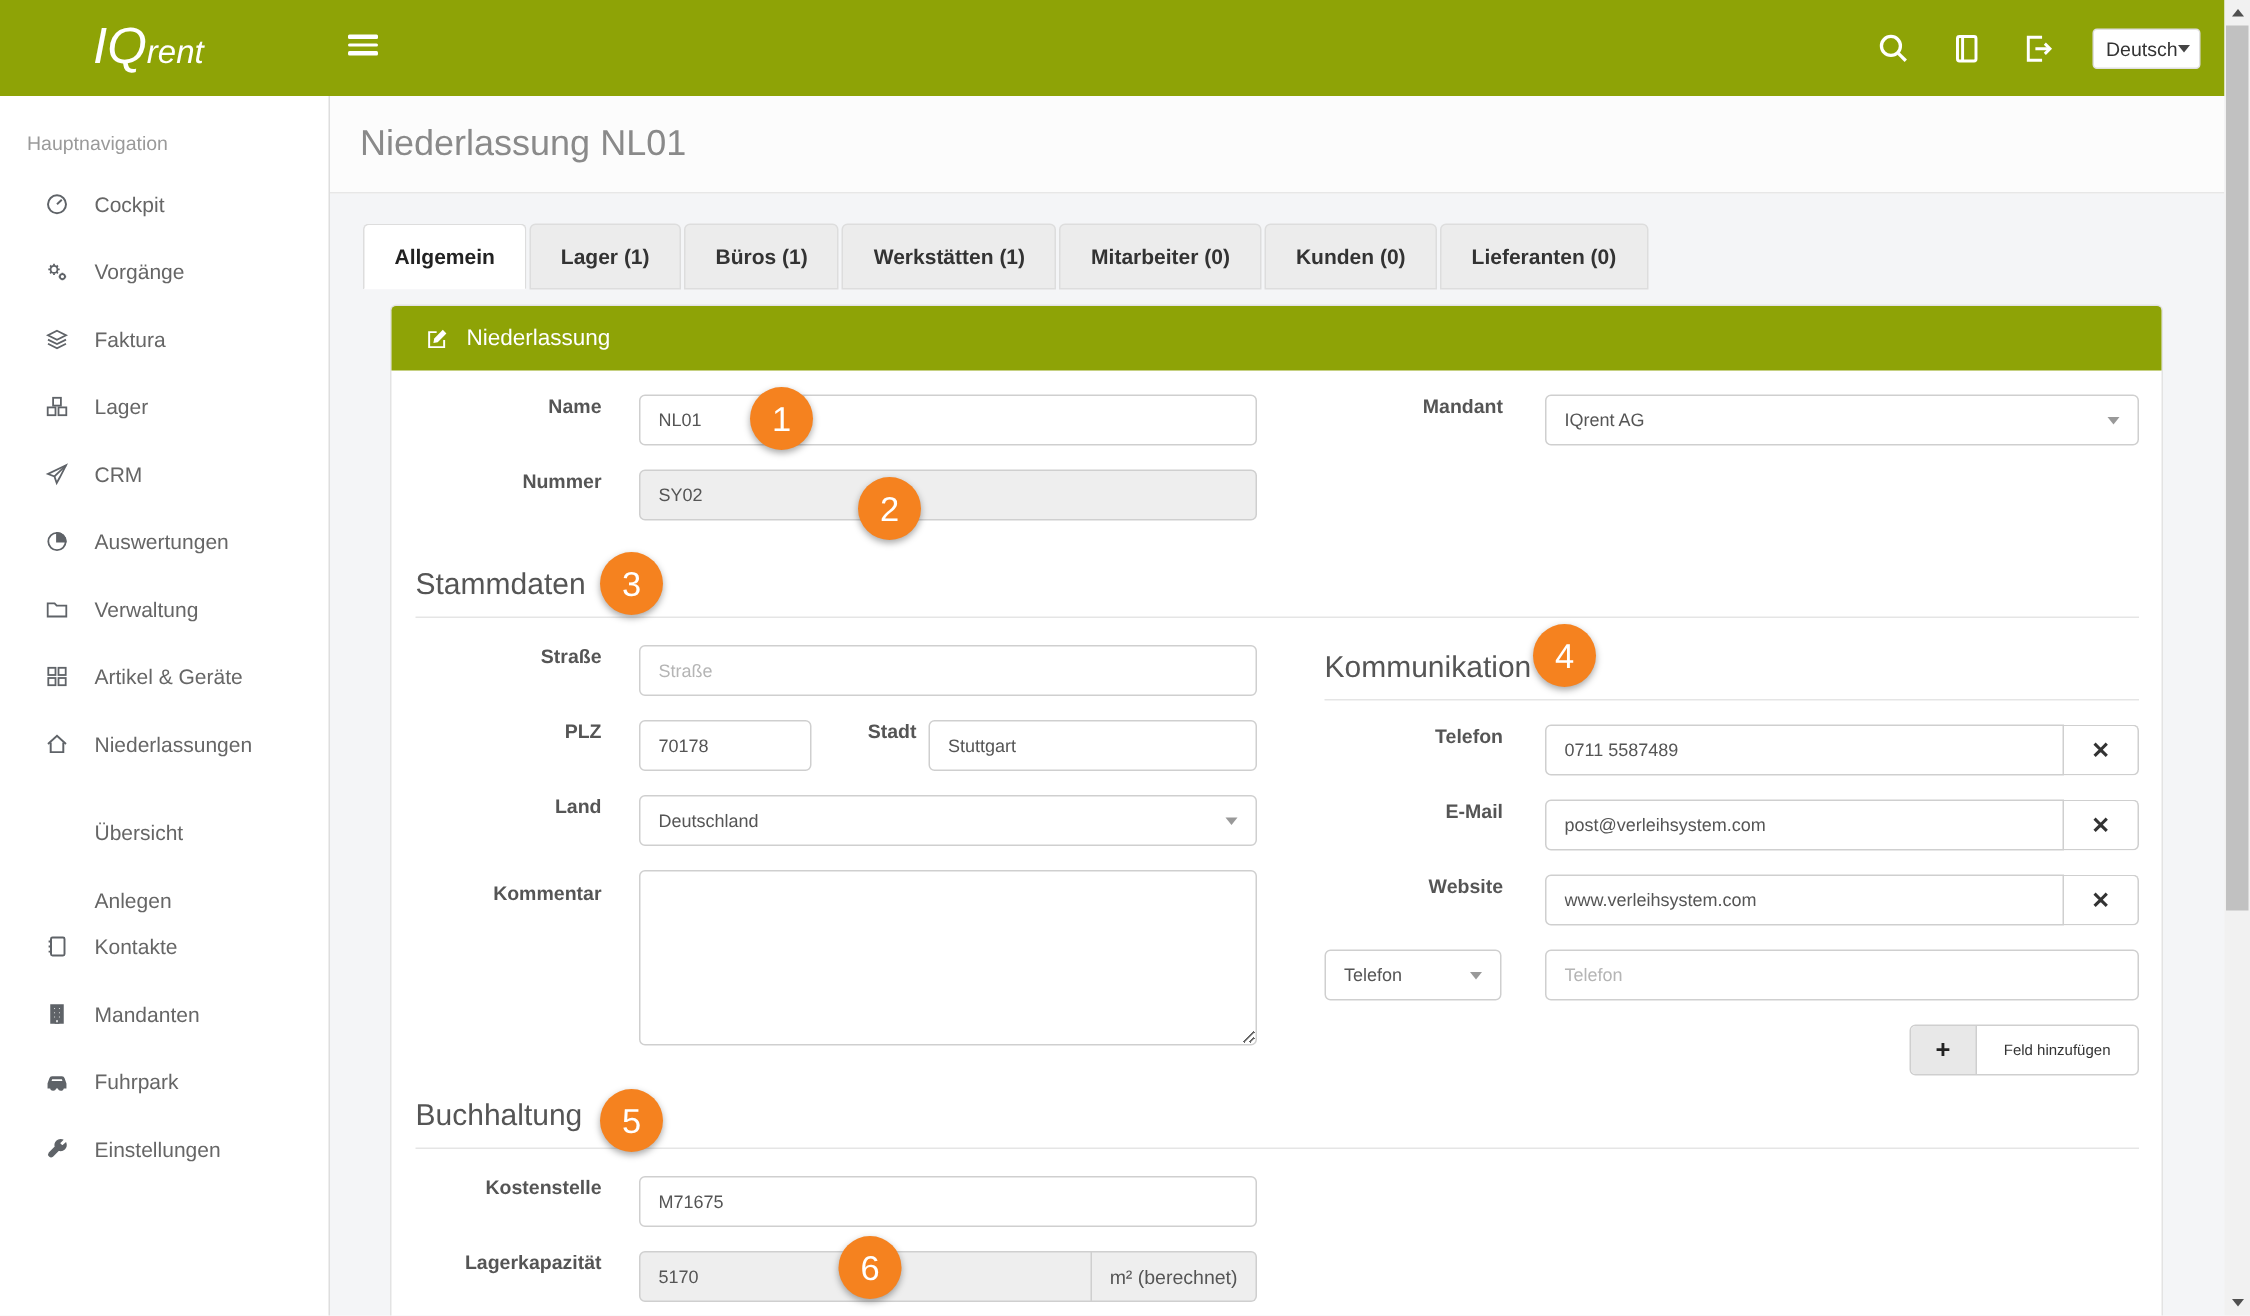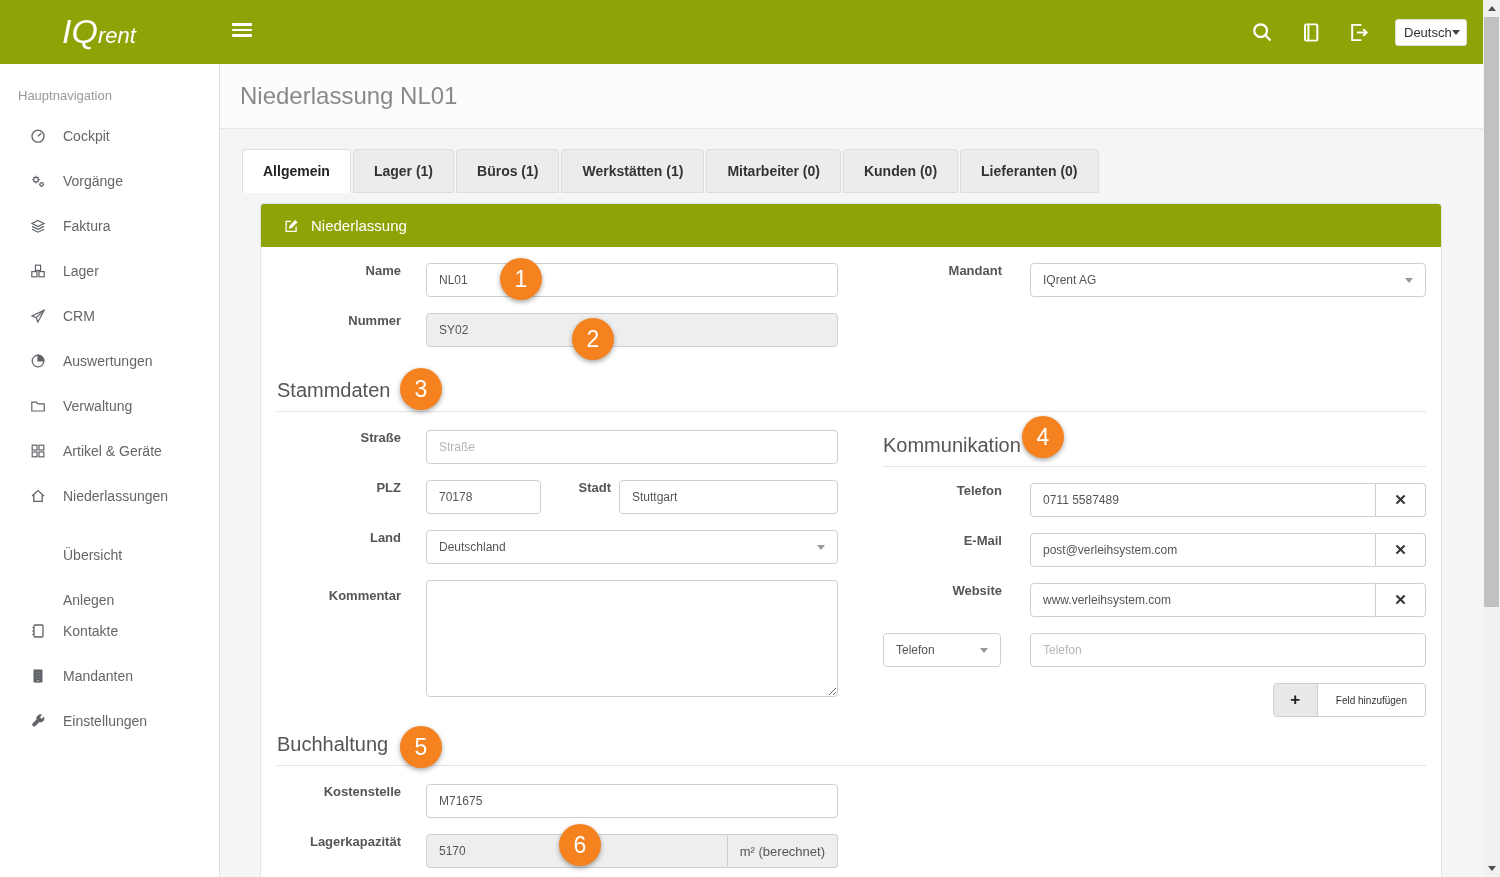--- a/index.html
+++ b/index.html
@@ -251,20 +251,29 @@
             <rect x="5.6" y="9.2" width="1.6" height="1.6"></rect>
             <rect x="8.8" y="9.2" width="1.6" height="1.6"></rect>
             <rect x="7" y="11.6" width="2" height="2.4"></rect>
           </g>
         </svg>
       </span>
     <span>Mandanten</span>
   </div>
   <div class="nav-item">
     <span class="nicon">
+        <svg width="17" height="16" viewBox="0 0 17 16">
+          <path d="M2.2 9.4 L3.4 6 c.2-.6.7-1 1.3-1 h6.6 c.6 0 1.1.4 1.3 1 l1.2 3.4 v2.8 h-1.7 a1.5 1.5 0 0 1 -3 0 h-2.2 a1.5 1.5 0 0 1 -3 0 H2.2 Z" fill="#5f6368"></path>
+          <path d="M4.4 6 h7.2 l.7 2.2 H3.7 Z" fill="#fff"></path>
+        </svg>
+      </span>
+    <span>Fuhrpark</span>
+  </div>
+  <div class="nav-item">
+    <span class="nicon">
         <svg width="16" height="16" viewBox="0 0 16 16">
           <path d="M13.8 4.2 a3.6 3.6 0 0 1 -4.7 4.5 L5 12.8 a1.5 1.5 0 0 1 -2.1 -2.1 L7 6.6 A3.6 3.6 0 0 1 11.5 2 L9.4 4.1 l2.1 2.1 2.3-2 Z" fill="#5f6368"></path>
         </svg>
       </span>
     <span>Einstellungen</span>
   </div>
 </div>
 
 <div class="main">
   <div class="titlebar">

